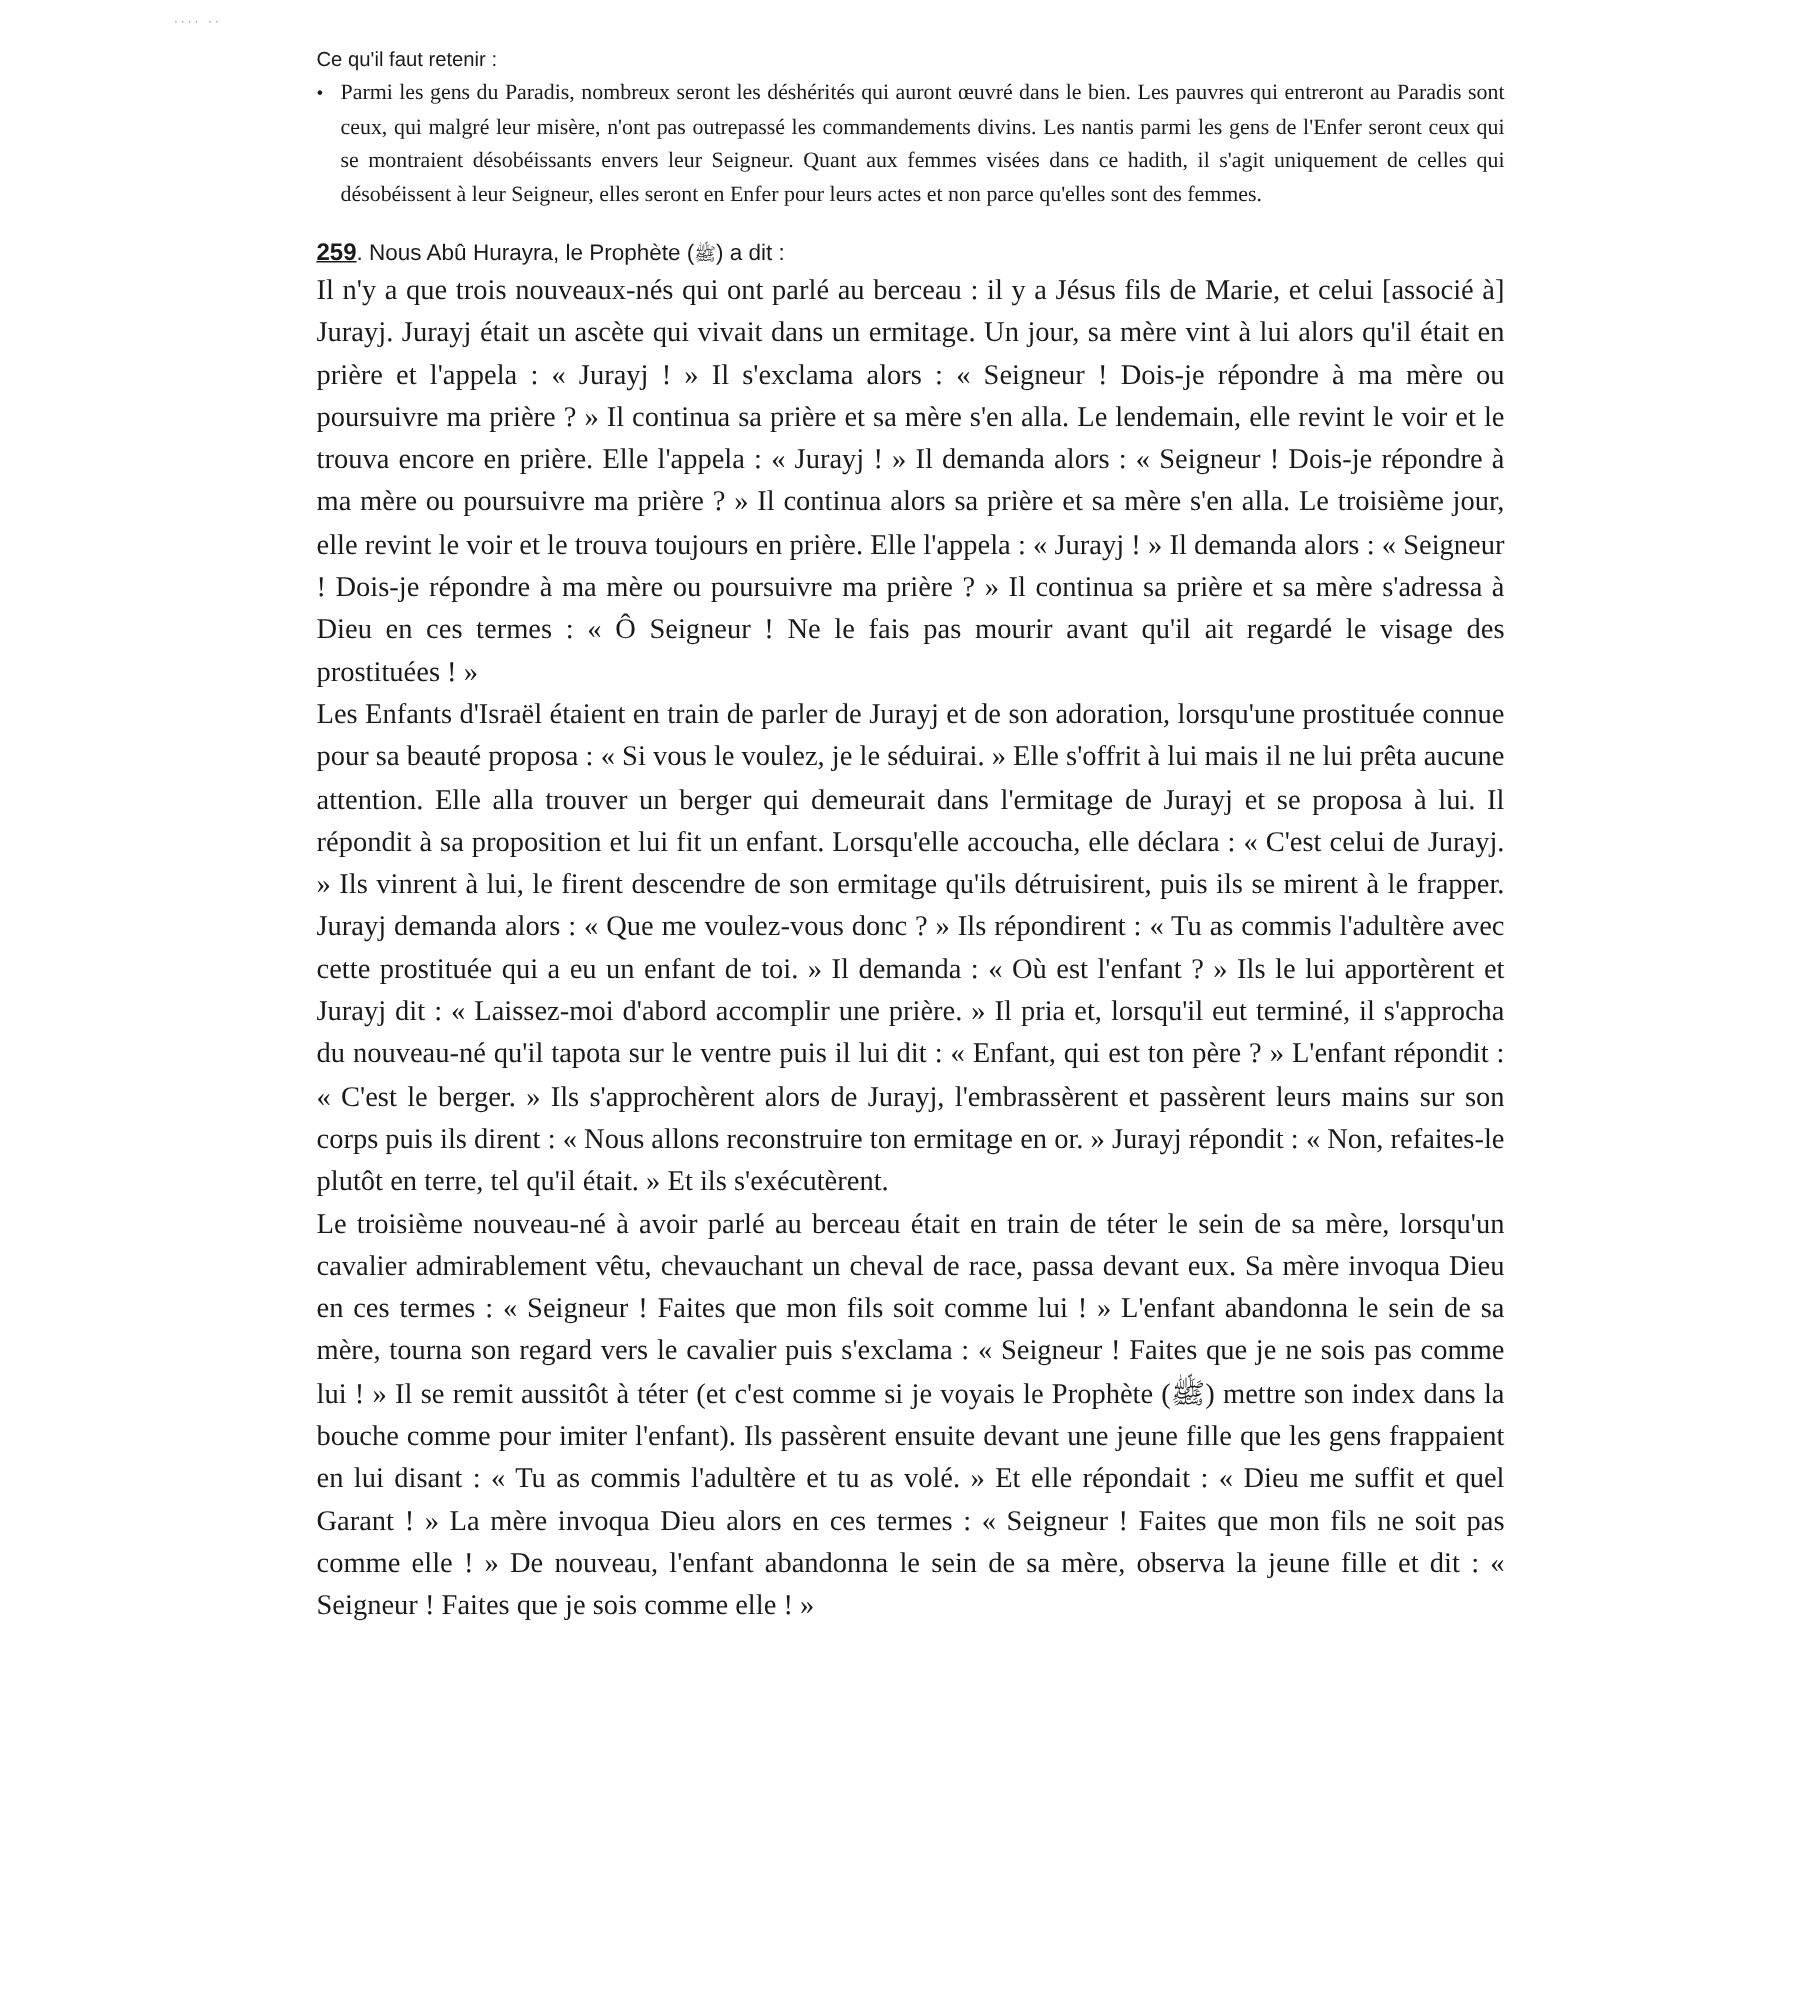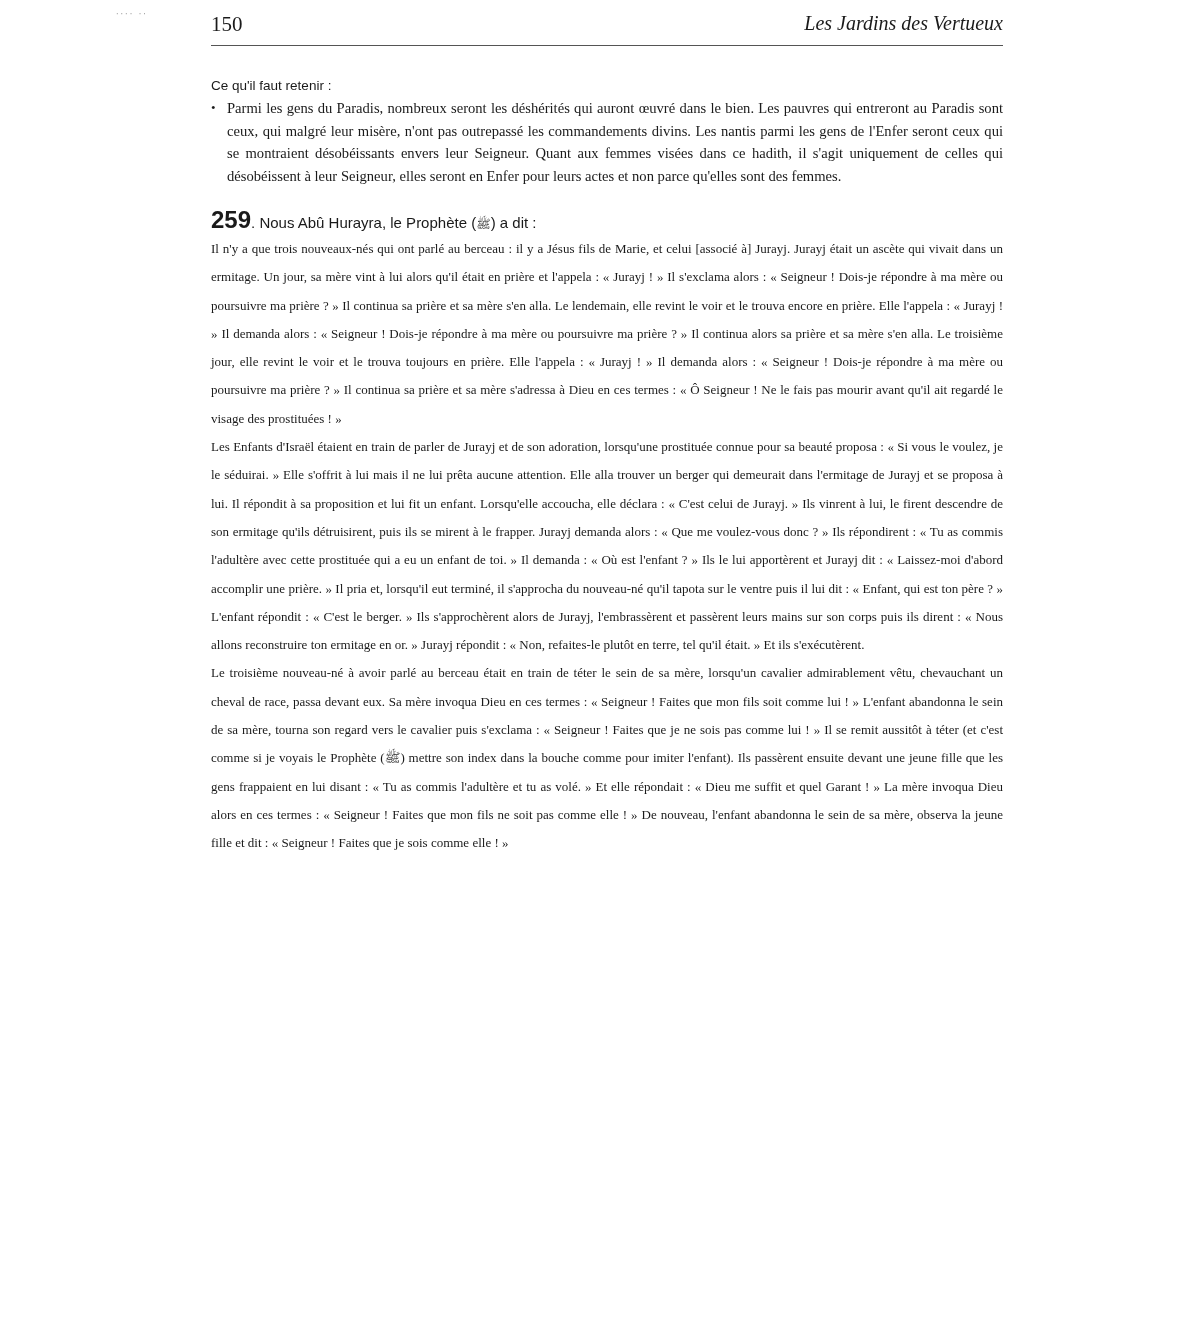--- a/index.html
+++ b/index.html
@@ -8,34 +8,30 @@
   .page { position: absolute; left: 211px; top: 0; width: 792px; }
   .header { position: relative; height: 45px; border-bottom: 1px solid #555; }
   .page-number { position: absolute; left: 0; top: 12px; font-family: "Liberation Serif", serif; font-size: 21px; }
   .running-title { position: absolute; right: 0; top: 12px; font-family: "Liberation Serif", serif; font-style: italic; font-size: 20px; }
   .summary { margin-top: 32px; }
   .summary-title { font-family: "Liberation Sans", sans-serif; font-size: 13.5px; margin: 0 0 4px 0; }
   .summary-item { position: relative; padding-left: 16px; font-family: "Liberation Serif", serif; font-size: 14.6px; line-height: 22.5px; text-align: justify; margin: 0; }
   .bullet { position: absolute; left: 0; top: 0; font-size: 13px; }
   .hadith { margin-top: 19px; }
   .hadith-heading { font-family: "Liberation Sans", sans-serif; font-size: 15px; margin: 0 0 1px 0; }
-  .hadith-number { font-weight: bold; font-size: 24px; }
+  .hadith-number { font-weight: bold; font-size: 16px; text-decoration: underline; }
   .saw { font-size: 12px; }
-  .hadith-para { font-family: "Liberation Serif", serif; font-size: 13px; line-height: 28.3px; text-align: justify; margin: 0; }
+  .hadith-para { font-family: "Liberation Serif", serif; font-size: 19px; line-height: 28.3px; text-align: justify; margin: 0; }
 </style>
 </head>
 <body>
 
 <div class="scan-mark">···· ··</div>
 
 <div class="page">
-  <div class="header">
-    <span class="page-number">150</span>
-    <span class="running-title">Les Jardins des Vertueux</span>
-  </div>
 
   <div class="summary">
     <p class="summary-title">Ce qu'il faut retenir :</p>
     <p class="summary-item">
       <span class="bullet">•</span>
       <span>Parmi les gens du Paradis, nombreux seront les déshérités qui auront œuvré dans le bien. Les pauvres qui entreront au Paradis sont ceux, qui malgré leur misère, n'ont pas outrepassé les commandements divins. Les nantis parmi les gens de l'Enfer seront ceux qui se montraient désobéissants envers leur Seigneur. Quant aux femmes visées dans ce hadith, il s'agit uniquement de celles qui désobéissent à leur Seigneur, elles seront en Enfer pour leurs actes et non parce qu'elles sont des femmes.</span>
     </p>
   </div>
 
   <div class="hadith">

